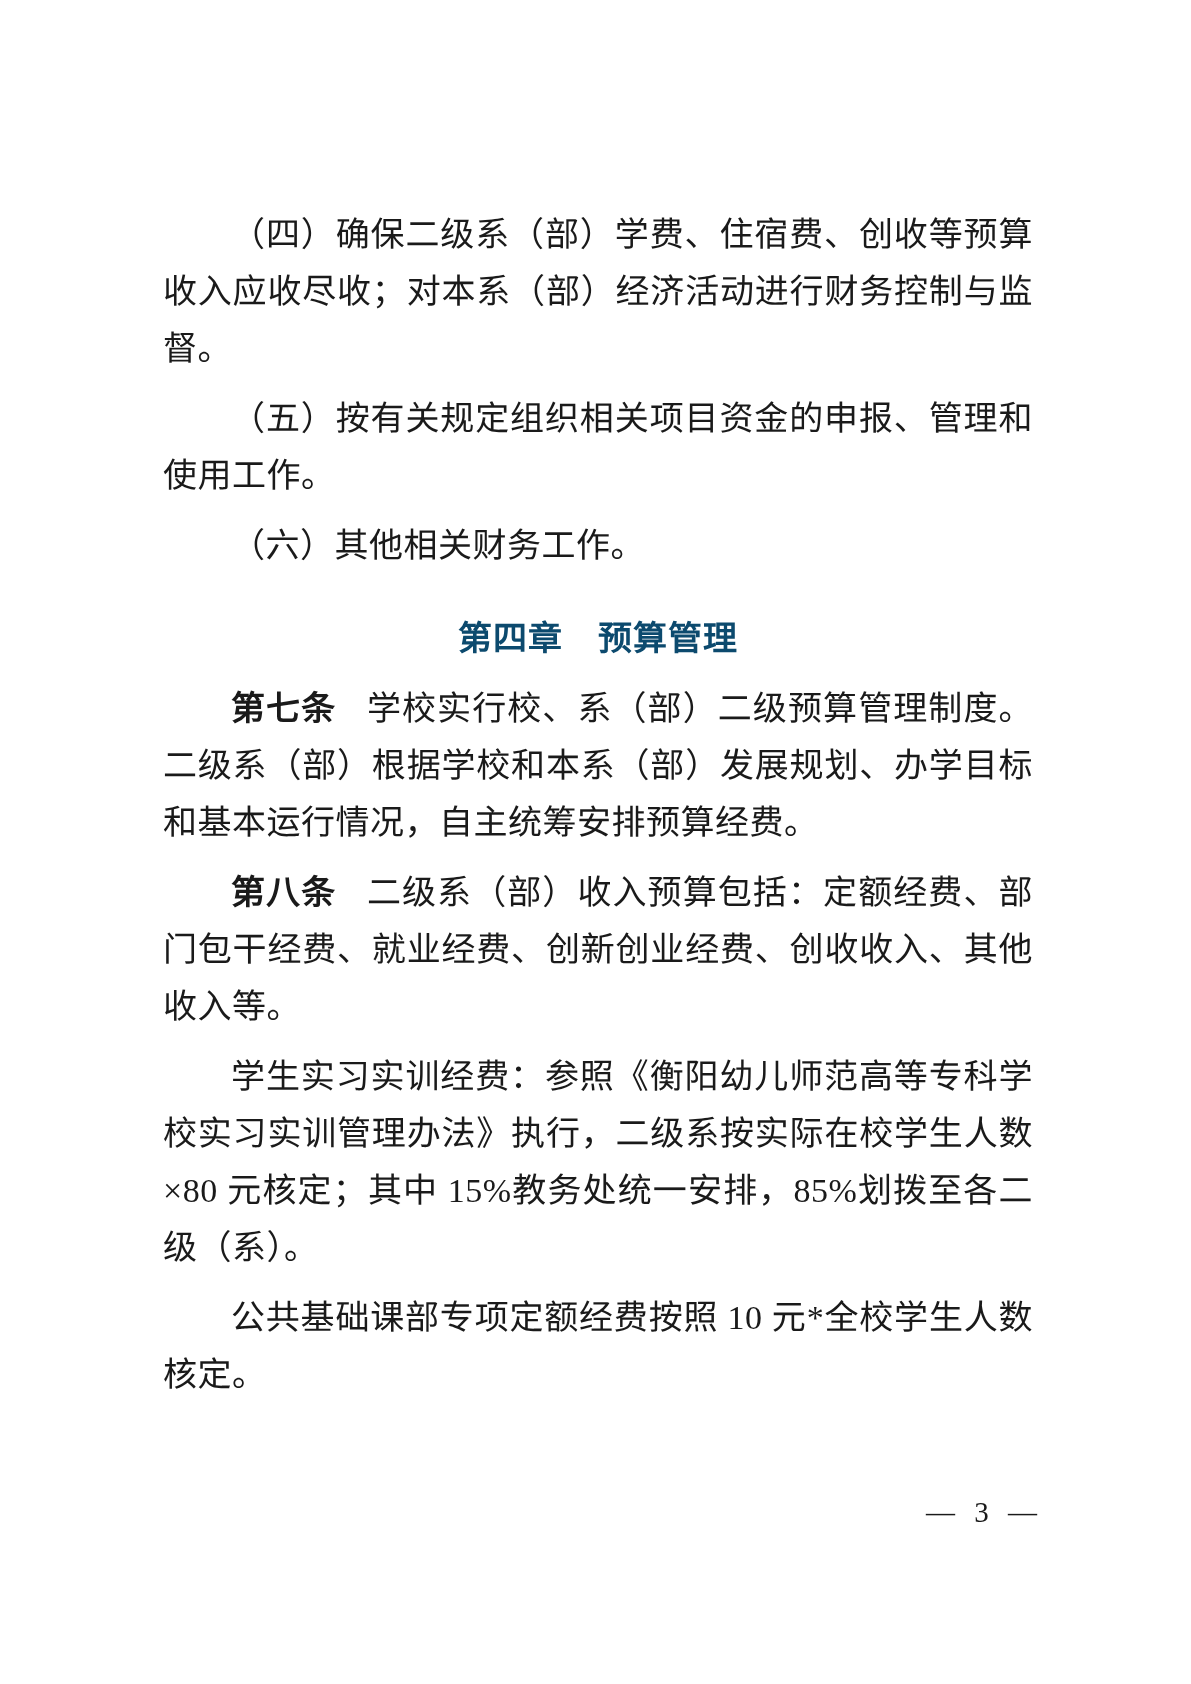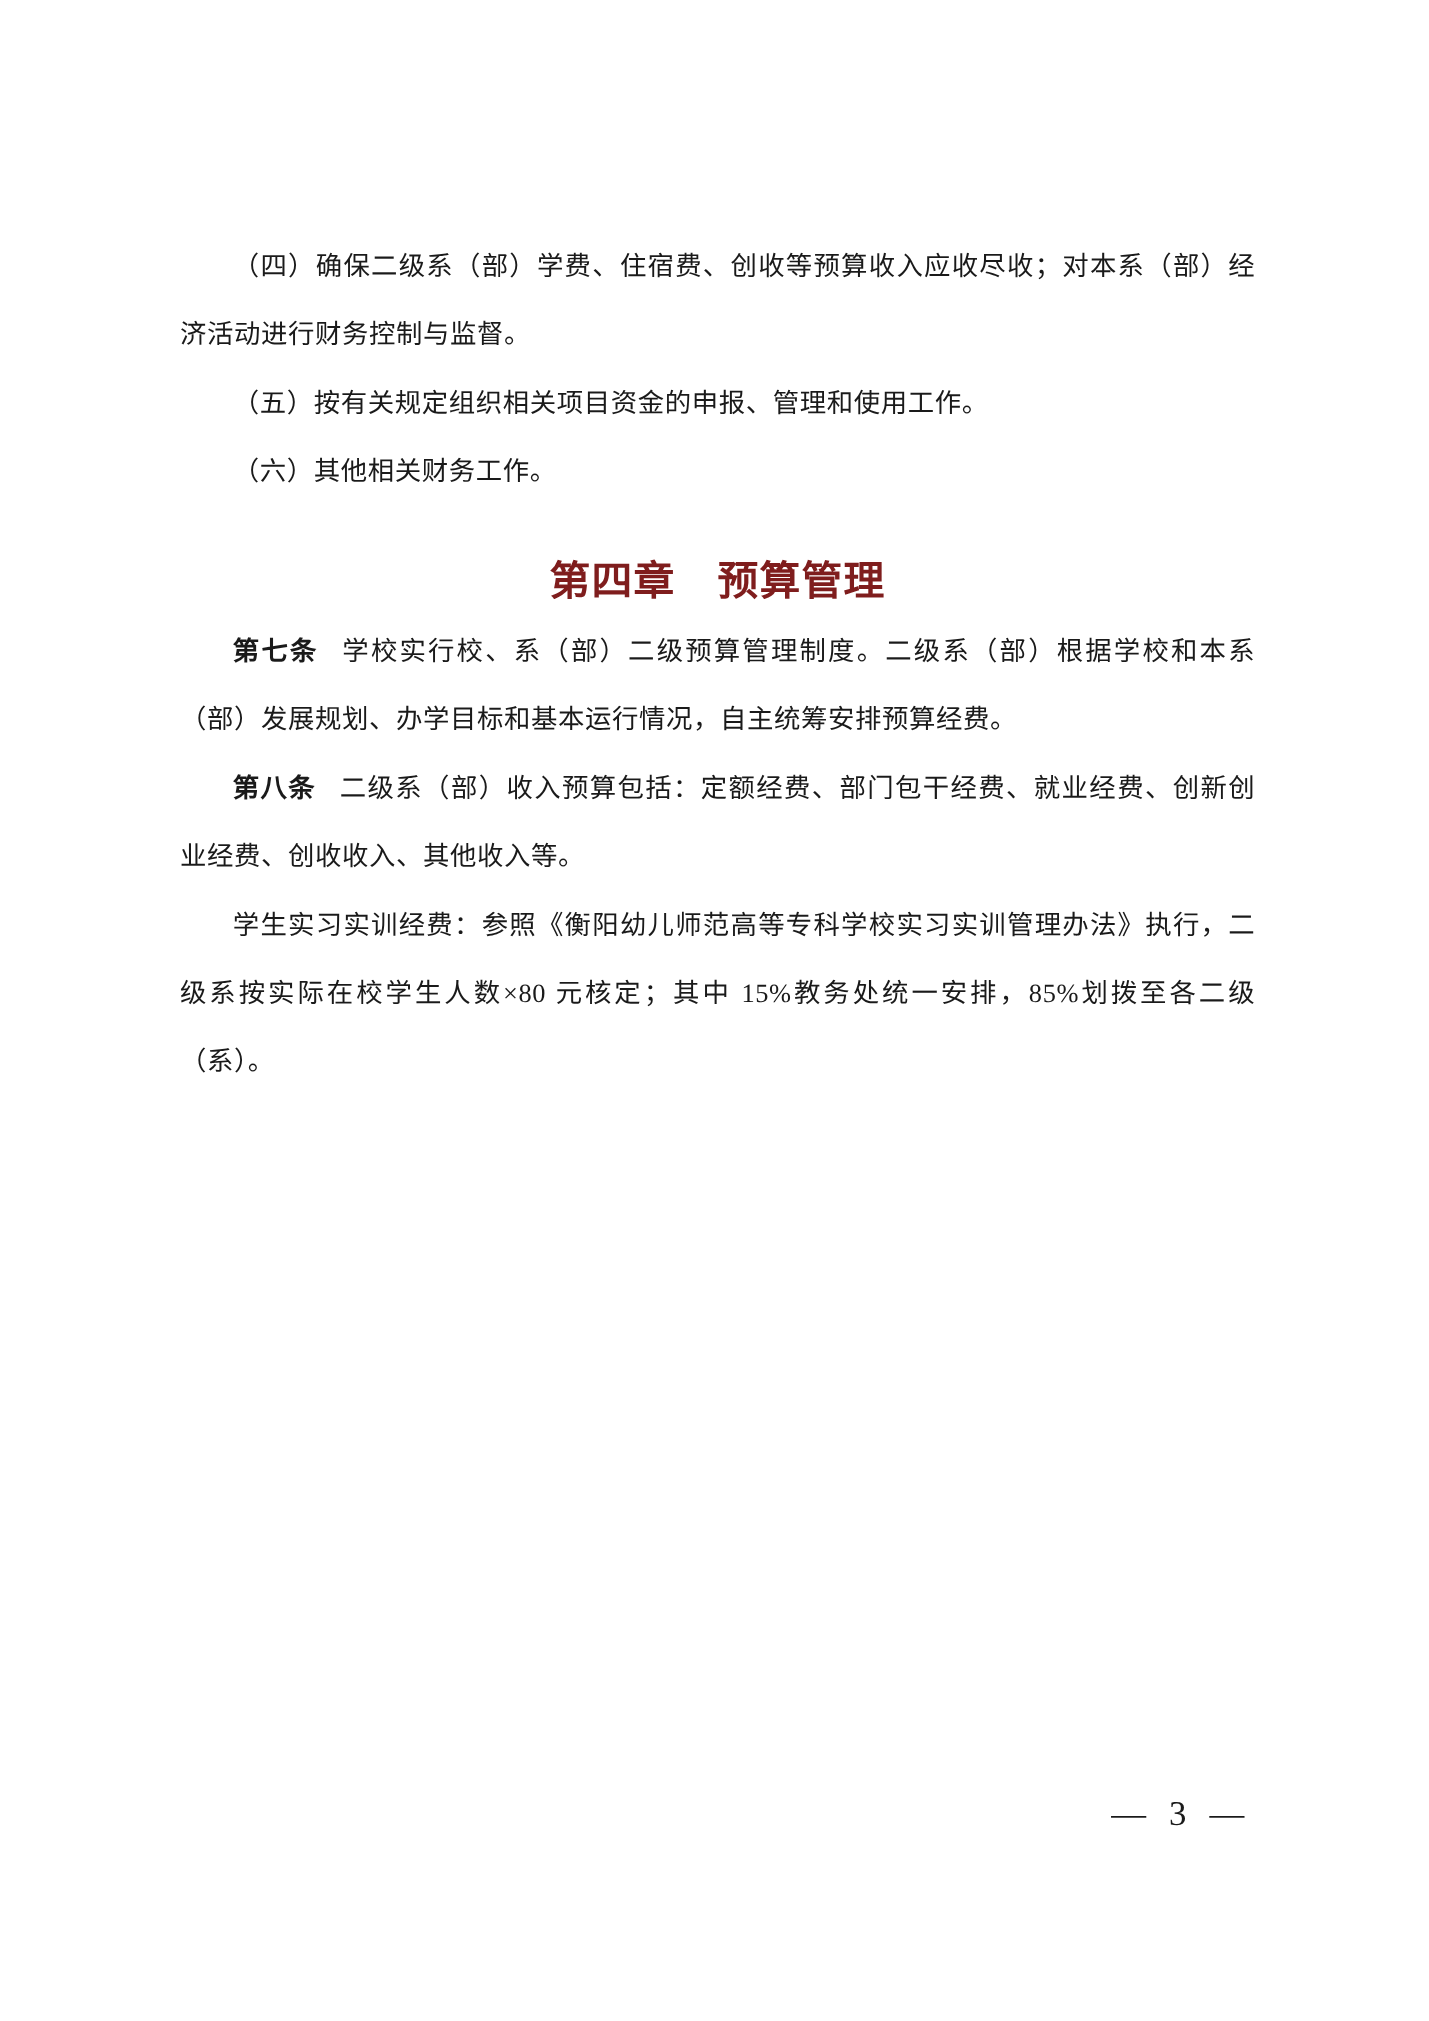--- a/index.html
+++ b/index.html
@@ -16,43 +16,43 @@
     font-family: "Liberation Serif", "DejaVu Serif", serif;
     color: #1a1a1a;
   }
   .content {
     position: absolute;
     top: 193px;
     left: 150px;
     width: 896px;
   }
   p.para {
-    margin: 0;
-    font-size: 22px;
+    margin: 13px;
+    font-size: 34px;
     line-height: 57px;
     text-align: justify;
     text-align-last: left;
     text-indent: 2em;
     letter-spacing: 0.5px;
     word-break: break-all;
   }
   .lead {
     font-weight: 700;
     margin-right: 0.9em;
     font-family: Liberation Serif, serif;
   }
   h2.chapter {
     margin: 36px 0 0 0;
     font-family: "Liberation Sans", "DejaVu Sans", sans-serif;
     font-weight: 700;
     font-size: 34px;
     line-height: 57px;
     text-align: center;
     letter-spacing: 1px;
-    color: #7f1d1d;
+    color: #0c4a6e;
   }
   .page-number {
     position: absolute;
     top: 1492px;
     right: 148px;
     font-size: 29px;
     line-height: 40px;
     letter-spacing: 6px;
     color: #1a1a1a;
   }
@@ -72,17 +72,18 @@
     <h2 class="chapter">第四章　预算管理</h2>
 
     <p class="para"><span class="lead">第七条</span><span>学校实行校、系（部）二级预算管理制度。二级系（部）根据学校和本系（部）发展规划、办学目标和基本运行情况，自主统筹安排预算经费。</span></p>
 
     <p class="para"><span class="lead">第八条</span><span>二级系（部）收入预算包括：定额经费、部门包干经费、就业经费、创新创业经费、创收收入、其他收入等。</span></p>
 
 
 
     <p class="para">学生实习实训经费：参照《衡阳幼儿师范高等专科学校实习实训管理办法》执行，二级系按实际在校学生人数×80 元核定；其中 15%教务处统一安排，85%划拨至各二级（系）。</p>
 
+    <p class="para">公共基础课部专项定额经费按照 10 元*全校学生人数核定。</p>
 
   </div>
 
   <div class="page-number">— 3 —</div>
 </div>
 
 </body></html>

